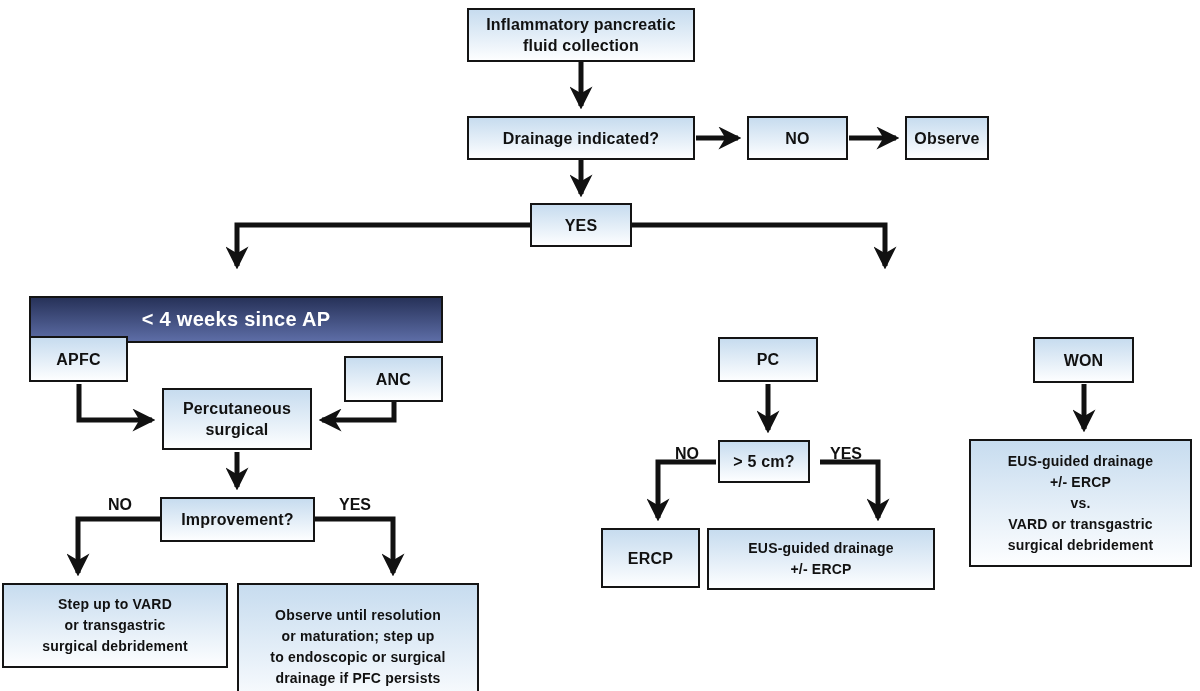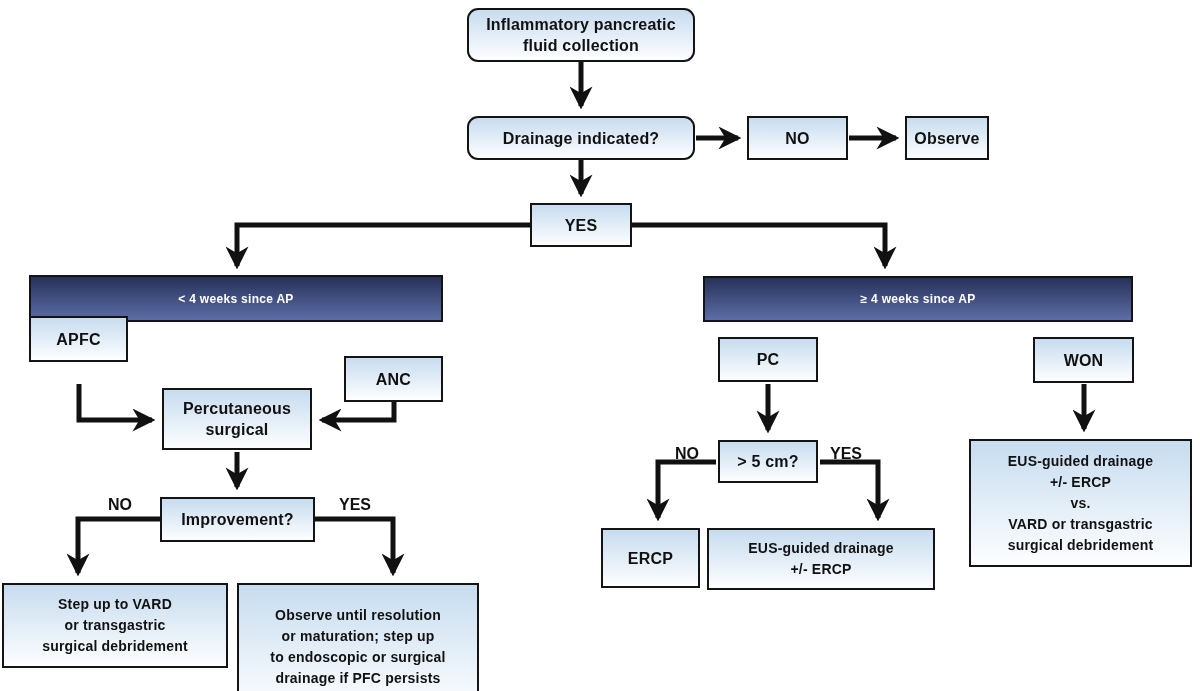--- a/index.html
+++ b/index.html
@@ -39,26 +39,27 @@
     letter-spacing: 0.2px;
   }
   .node.small-text { font-size: 14px; line-height: 21px; }
   .header {
     position: absolute;
     box-sizing: border-box;
     border: 2px solid var(--box-border);
     background: linear-gradient(180deg, var(--dark-box-top) 0%, var(--dark-box-bottom) 100%);
     color: var(--dark-box-text);
     font-weight: bold;
-    font-size: 12px;
+    font-size: 20px;
     letter-spacing: 0.3px;
     display: flex;
     align-items: center;
     justify-content: center;
     text-align: center;
+    margin-top: 21px;
   }
   .edge-label {
     position: absolute;
     color: var(--text);
     font-weight: bold;
     font-size: 16px;
     display: flex;
     align-items: center;
     justify-content: center;
     text-align: center;
@@ -86,36 +87,35 @@
     <path class="edge-line" d="M394,384 L394,420 L322,420" marker-end="url(#ah)"></path>
     <path class="edge-line" d="M237,452 L237,487" marker-end="url(#ah)"></path>
     <path class="edge-line" d="M160,519 L78,519 L78,573" marker-end="url(#ah)"></path>
     <path class="edge-line" d="M315,519 L393,519 L393,573" marker-end="url(#ah)"></path>
     <path class="edge-line" d="M768,384 L768,430" marker-end="url(#ah)"></path>
     <path class="edge-line" d="M716,462 L658,462 L658,518" marker-end="url(#ah)"></path>
     <path class="edge-line" d="M820,462 L878,462 L878,518" marker-end="url(#ah)"></path>
     <path class="edge-line" d="M1084,384 L1084,429" marker-end="url(#ah)"></path>
   </svg>
 
-  <div class="node" style="left:467px; top:8px; width:228px; height:54px;border-radius:11px;">Inflammatory pancreatic
+  <div class="node" style="left:467px; top:8px; width:228px; height:54px;">Inflammatory pancreatic
 fluid collection</div>
 
-  <div class="node" style="left:467px; top:116px; width:228px; height:44px;border-radius:11px;">Drainage indicated?</div>
+  <div class="node" style="left:467px; top:116px; width:228px; height:44px;">Drainage indicated?</div>
 
   <div class="node" style="left:747px; top:116px; width:101px; height:44px;">NO</div>
 
   <div class="node" style="left:905px; top:116px; width:84px; height:44px;">Observe</div>
 
   <div class="node" style="left:530px; top:203px; width:102px; height:44px;">YES</div>
 
   <div class="header" style="left:29px; top:275px; width:414px; height:47px;">&lt; 4 weeks since AP</div>
 
-  <div class="header" style="left:703px; top:276px; width:430px; height:46px;">≥ 4 weeks since AP</div>
 
-  <div class="node" style="left:29px; top:316px; width:99px; height:46px;text-align:center;">APFC</div>
+  <div class="node" style="left:29px; top:336px; width:99px; height:46px;text-align:center;">APFC</div>
 
   <div class="node" style="left:344px; top:336px; width:99px; height:46px;margin-top:20px;">ANC</div>
 
   <div class="node" style="left:162px; top:388px; width:150px; height:62px;">Percutaneous
 surgical</div>
 
   <div class="node" style="left:160px; top:497px; width:155px; height:45px;">Improvement?</div>
 
   <div class="edge-label" style="left:95px; top:495px; width:50px; height:20px;">NO</div>
 
@@ -127,21 +127,21 @@
 
   <div class="node small-text" style="left:237px; top:583px; width:242px; height:128px;">Observe until resolution
 or maturation; step up
 to endoscopic or surgical
 drainage if PFC persists</div>
 
   <div class="node" style="left:718px; top:337px; width:100px; height:45px;">PC</div>
 
   <div class="node" style="left:1033px; top:337px; width:101px; height:46px;">WON</div>
 
-  <div class="node" style="left:718px; top:440px; width:100px; height:43px;">&gt; 5 cm?</div>
+  <div class="node" style="left:718px; top:440px; width:92px; height:43px;">&gt; 5 cm?</div>
 
   <div class="edge-label" style="left:667px; top:444px; width:40px; height:20px;">NO</div>
 
   <div class="edge-label" style="left:824px; top:444px; width:44px; height:20px;">YES</div>
 
   <div class="node" style="left:601px; top:528px; width:99px; height:60px;">ERCP</div>
 
   <div class="node small-text" style="left:707px; top:528px; width:228px; height:62px;">EUS-guided drainage
 +/- ERCP</div>
 

